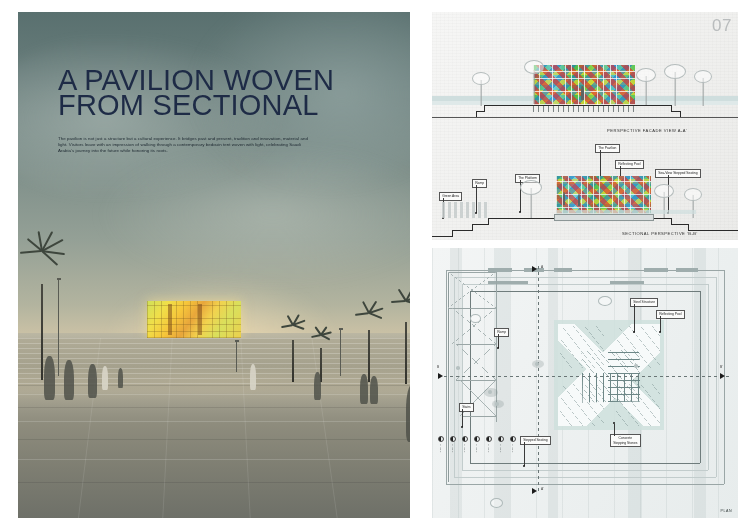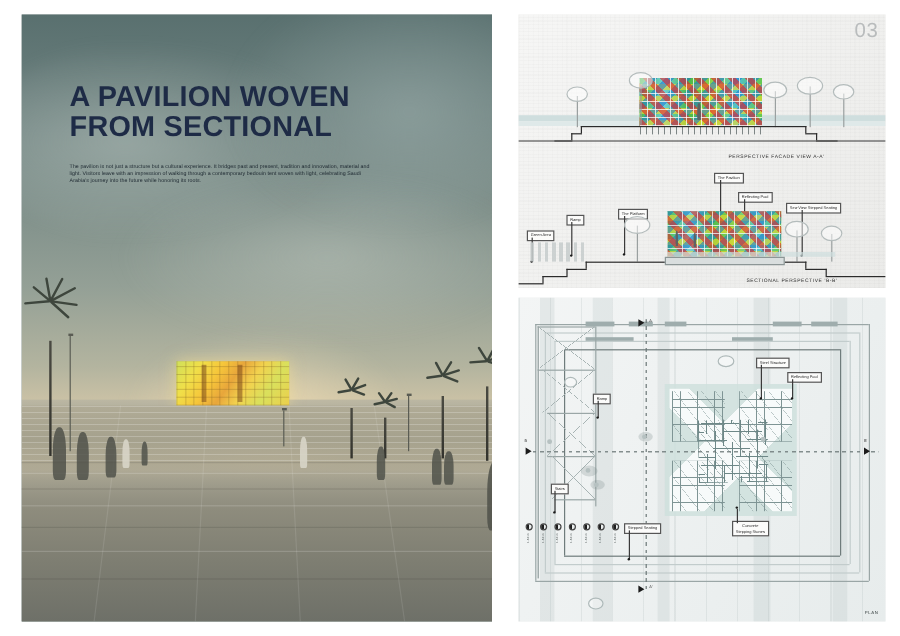--- a/index.html
+++ b/index.html
@@ -72,21 +72,21 @@
        background:#3e463d;transform-origin:left center;}
 
   .figure{position:absolute;background:#4d4f48;border-radius:44% 44% 18% 18%;opacity:.82;}
   .figure.light{background:#d8d5c8;opacity:.9;}
   .figblur{filter:blur(.6px);}
 
   .lamp{position:absolute;width:1px;background:#5a5c54;}
   .lamp::after{content:"";position:absolute;top:-2px;left:-1.5px;width:4px;height:2px;background:#5a5c54;}
 
   .title{position:absolute;left:40px;top:56px;color:#1e2b46;
-         font-size:24px;line-height:25px;letter-spacing:.2px;font-weight:700;}
+         font-size:29px;line-height:25px;letter-spacing:.2px;font-weight:400;}
   .title div{white-space:nowrap;}
   .blurb{position:absolute;left:40px;top:124px;width:250px;color:#202b33;
          font-size:4.4px;line-height:6.2px;letter-spacing:.05px;}
 
   
   .panelTop{position:absolute;left:432px;top:12px;width:306px;height:228px;
             background:#f2f2f1;overflow:hidden;}
   .paper{position:absolute;inset:0;
          background:
             repeating-linear-gradient(0deg, rgba(0,0,0,.014) 0 1px, rgba(0,0,0,0) 1px 3px),
@@ -247,21 +247,21 @@
 
     <div class="title">
       <div>A PAVILION WOVEN</div>
       <div>FROM SECTIONAL</div>
     </div>
     <div class="blurb">The pavilion is not just a structure but a cultural experience. It bridges past and present, tradition and innovation, material and light. Visitors leave with an impression of walking through a contemporary bedouin tent woven with light, celebrating Saudi Arabia's journey into the future while honoring its roots.</div>
   </div>
 
   <div class="panelTop">
     <div class="paper"></div>
-    <div class="pageno">03</div>
+    <div class="pageno">07</div>
 
     <div class="seaband" style="left:0;right:0;top:84px;height:5px;"></div>
     <div class="seaband2" style="left:0;right:0;top:89px;height:4px;"></div>
 
     <div class="facade" style="left:101px;top:53px;width:102px;height:40px;
          background:
            repeating-linear-gradient(45deg, rgba(228,40,45,.62) 0 5px, rgba(0,0,0,0) 5px 10px),
            repeating-linear-gradient(-45deg, rgba(25,115,210,.55) 0 5px, rgba(0,0,0,0) 5px 10px),
            repeating-linear-gradient(0deg, rgba(250,220,40,.60) 0 5px, rgba(0,0,0,0) 5px 10px),
            linear-gradient(90deg,#49b84a,#6fd0d8,#49b84a,#8fd34a,#4fc0cf,#66c94f);">

